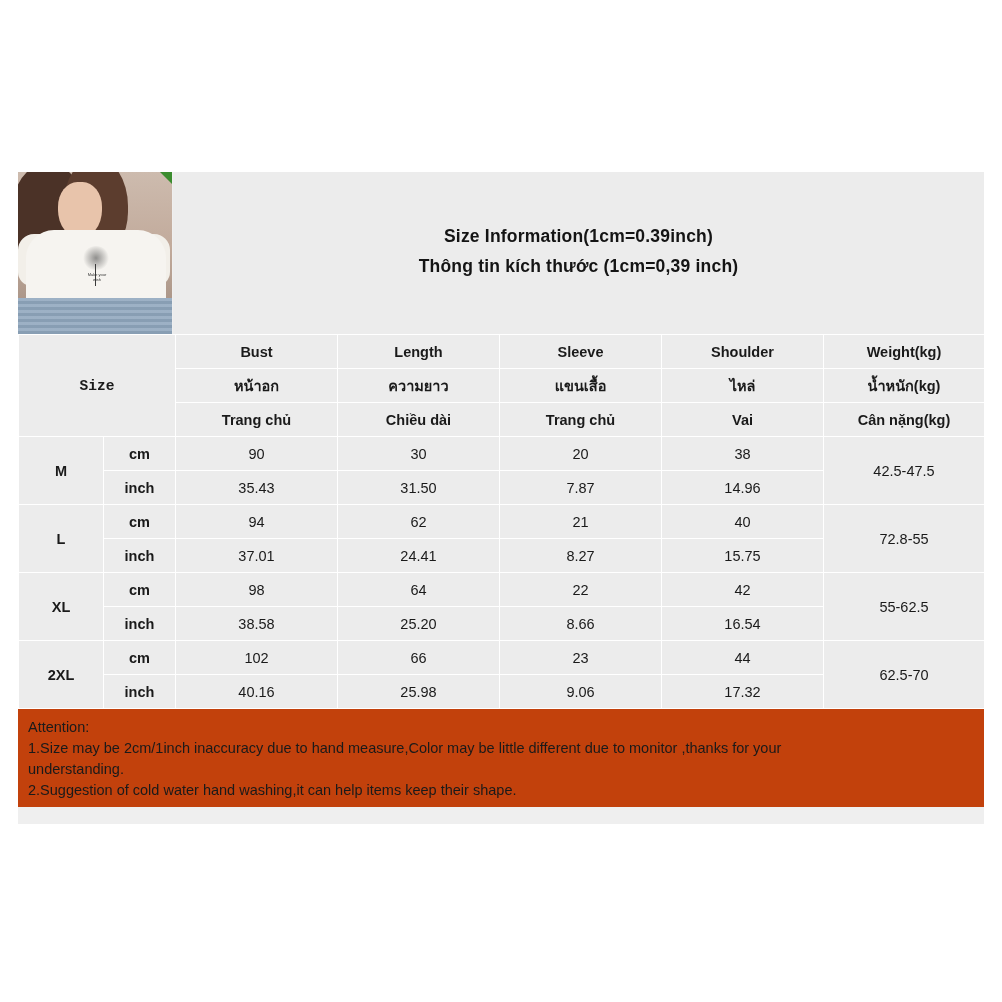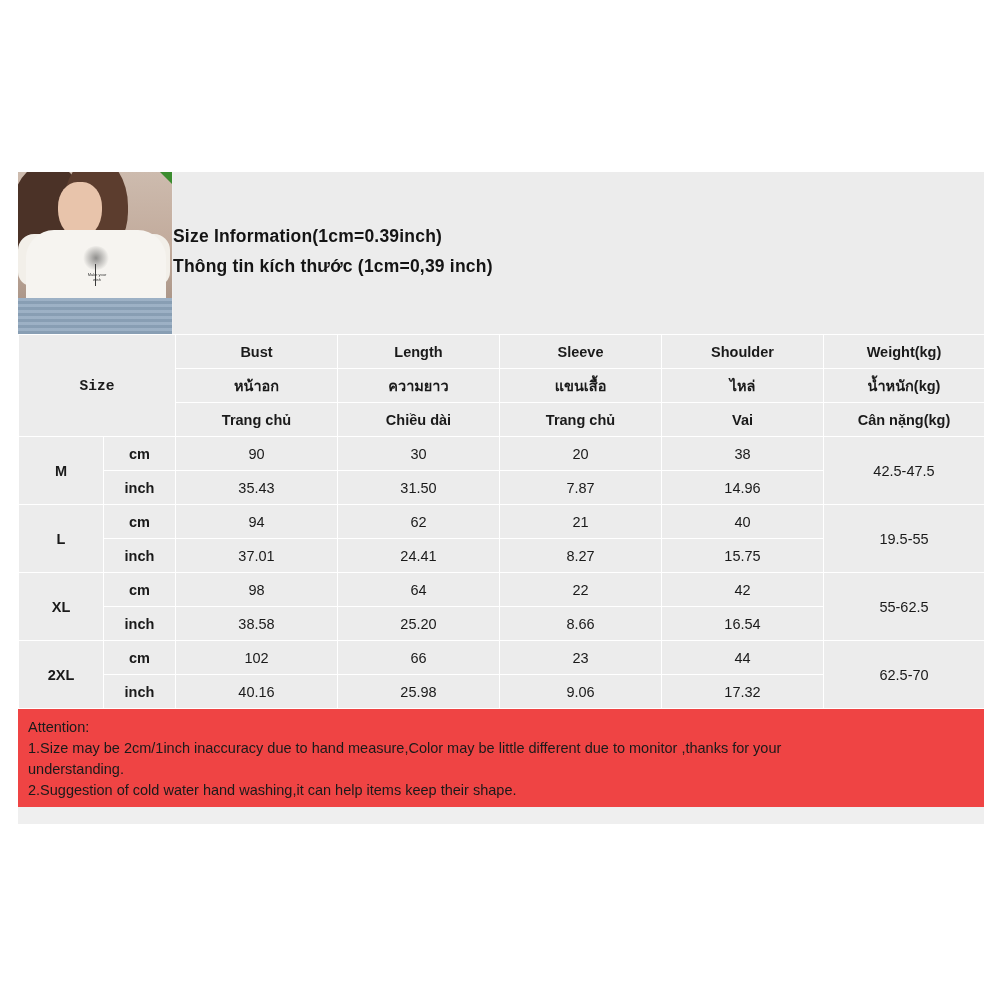--- a/index.html
+++ b/index.html
@@ -92,21 +92,21 @@
     position: absolute; left: 10px; top: 26px; font-size: 4px; color: #333; line-height: 5px; text-align:center; width: 26px;
   }
   .thumb .corner {
     position: absolute; right: 0; top: 0; width: 0; height: 0;
     border-left: 12px solid transparent; border-top: 12px solid #3b8c2e;
   }
   .title-box {
     flex: 1;
     display: flex;
     flex-direction: column;
-    align-items: flex-start;
+    align-items: center;
     justify-content: center;
     text-align: center;
     padding-bottom: 4px;
   }
   .title-box div {
     font-weight: bold;
     font-size: 17.5px;
     line-height: 30px;
     color: #141414;
     letter-spacing: .2px;
@@ -144,21 +144,21 @@
   td.weight-cell {
     font-size: 15px;
   }
   th.size-label {
     font-weight: bold;
     font-size: 22px;
     font-family: Liberation Mono, monospace;
   }
   
   .attention {
-    background: #ef4444;
+    background: #c2410c;
     padding: 8px 10px 6px 10px;
     font-size: 14.5px;
     line-height: 21px;
     color: #1a1a1a;
   }
   .attention p { margin: 0; }
 </style>
 </head>
 <body>
 
@@ -238,21 +238,21 @@
         <td>14.96</td>
       </tr>
 
       <tr>
         <td class="size-cell" rowspan="2">L</td>
         <td class="unit-cell">cm</td>
         <td>94</td>
         <td>62</td>
         <td>21</td>
         <td>40</td>
-        <td class="weight-cell" rowspan="2">19.5-55</td>
+        <td class="weight-cell" rowspan="2">72.8-55</td>
       </tr>
       <tr>
         <td class="unit-cell">inch</td>
         <td>37.01</td>
         <td>24.41</td>
         <td>8.27</td>
         <td>15.75</td>
       </tr>
 
       <tr>

